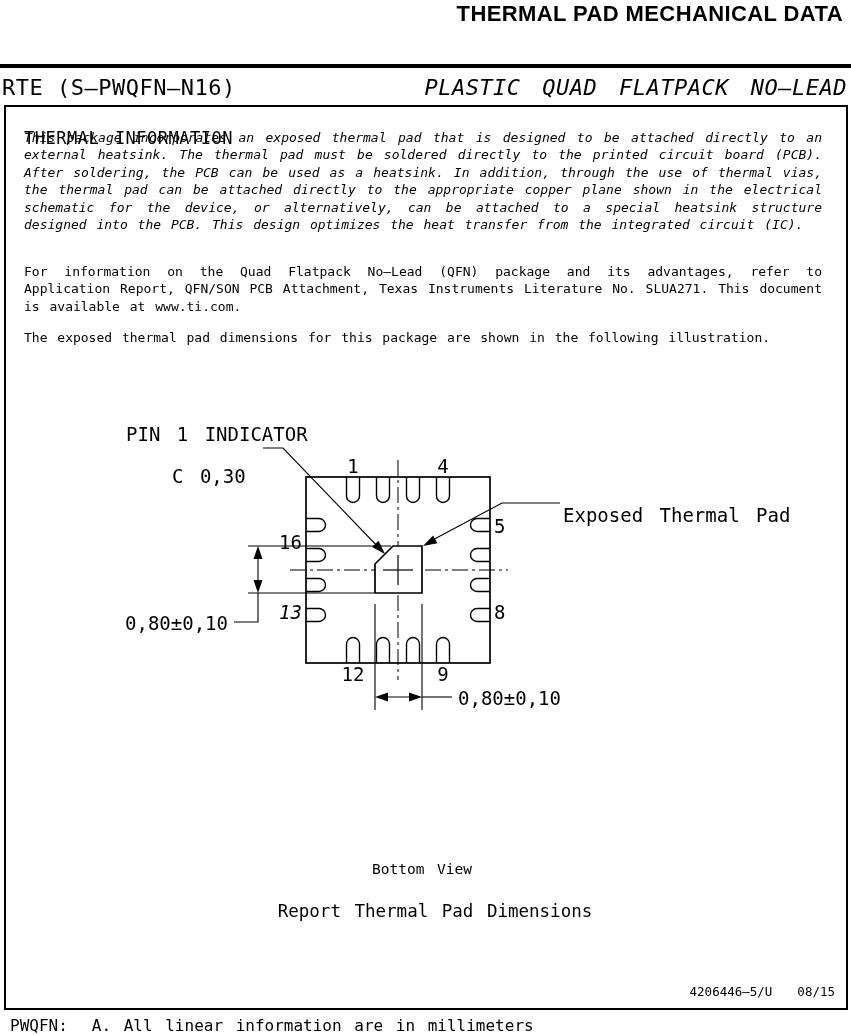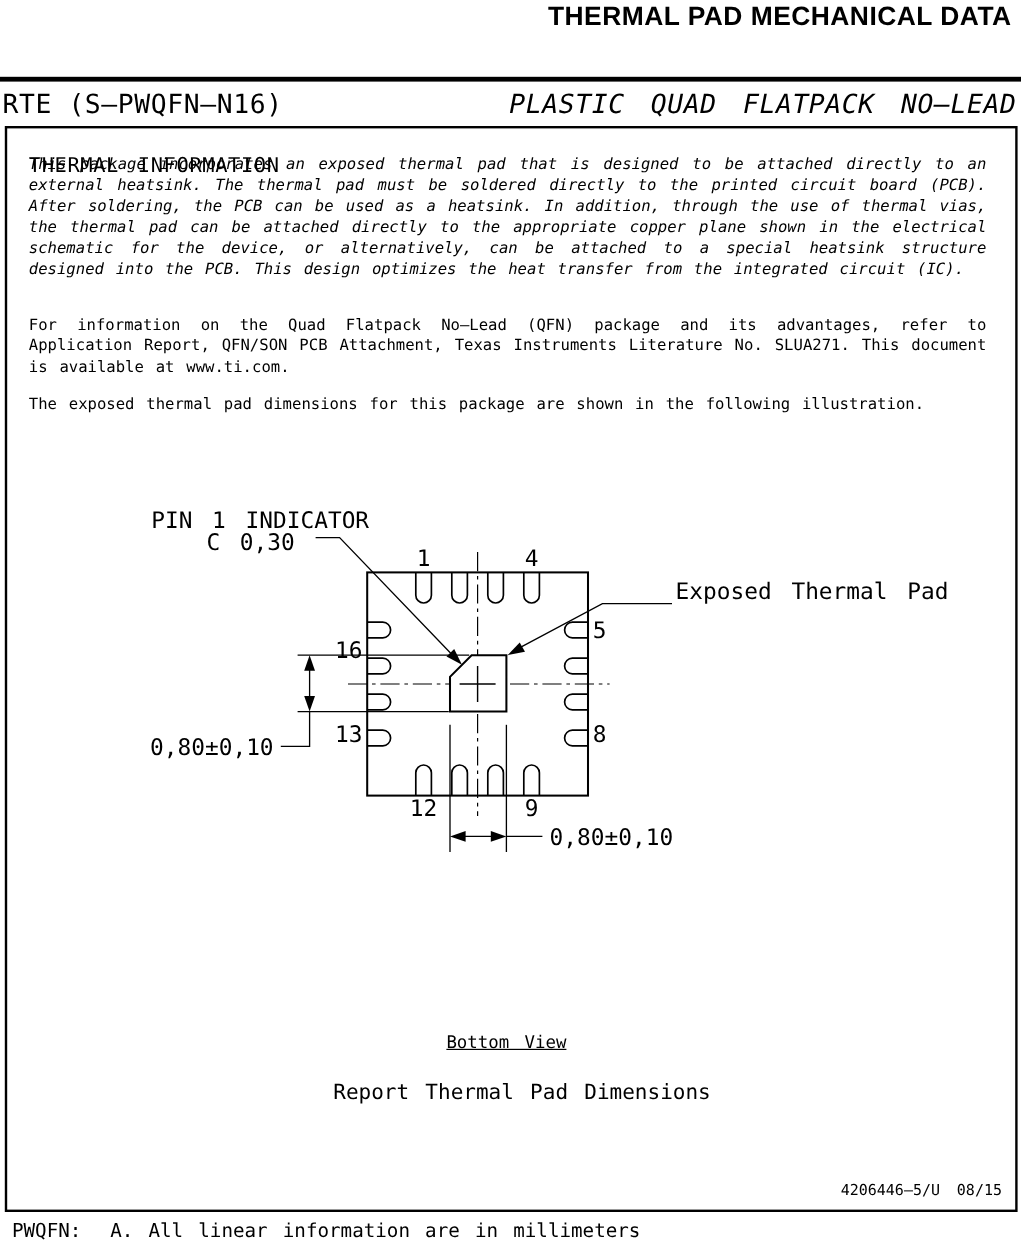--- a/index.html
+++ b/index.html
@@ -13,25 +13,25 @@
   .title-left{top:75px;left:2px;font-size:22px;letter-spacing:.5px;}
   .title-right{top:75px;right:4px;font-size:22px;word-spacing:8px;letter-spacing:.5px;font-style:italic;}
   .content-box{top:105px;left:4px;width:840px;height:901px;border:2px solid #000;}
   .section-heading{top:128px;left:24px;font-size:17px;word-spacing:5px;letter-spacing:.5px;}
   .para{left:24px;width:798px;font-size:13px;line-height:17.4px;
         text-align:justify;word-spacing:2px;}
   #p1{top:129px;font-style:italic;} #p2{top:263px;} #p3{top:329px;}
   .cad-label{font-size:19px;word-spacing:5px;white-space:nowrap;}
   .pin-num{font-size:19px;white-space:nowrap;}
   .caption-view{top:861px;left:322px;width:200px;text-align:center;
-      font-size:14.5px;word-spacing:4px;text-decoration:underline;}
+      font-size:14.5px;word-spacing:4px;}
   .caption-title{top:901px;left:235px;width:400px;text-align:center;
       font-size:17.5px;word-spacing:3px;}
   .footer{top:984px;right:16px;font-size:12.5px;white-space:nowrap;}
-  .footer .date{margin-left:14px;}
+  .footer .date{margin-left:25px;}
   .note{top:1016px;left:10px;font-size:16px;word-spacing:3px;white-space:nowrap;}
   .note .note-text{margin-left:24px;}
   svg{position:absolute;top:0;left:0;}
 </style>
 </head>
 <body>
 
 <div class="abs header-title">THERMAL PAD MECHANICAL DATA</div>
 <div class="abs top-rule"></div>
 <div class="abs title-left cad">RTE (S–PWQFN–N16)</div>
@@ -106,28 +106,28 @@
     </g>
 
     <g stroke-width="1.1">
       <path d="M560 503 H502 L427 543"></path>
       <polygon points="423,546 433.1,535.4 437.5,543.2" fill="#000" stroke="none"></polygon>
     </g>
   </g>
 </svg>
 
 <div class="abs cad-label" style="top:423px;left:126px;">PIN 1 INDICATOR</div>
-<div class="abs cad-label" style="top:441px;left:172px;">C 0,30</div>
-<div class="abs cad-label" style="top:482px;left:563px;">Exposed Thermal Pad</div>
+<div class="abs cad-label" style="top:465px;left:172px;">C 0,30</div>
+<div class="abs cad-label" style="top:504px;left:563px;">Exposed Thermal Pad</div>
 
 <div class="abs pin-num" style="top:455px;left:344px;width:18px;text-align:center;">1</div>
 <div class="abs pin-num" style="top:455px;left:434px;width:18px;text-align:center;">4</div>
 <div class="abs pin-num" style="top:515px;left:270px;width:32px;text-align:right;margin-top:16px;">16</div>
 <div class="abs pin-num" style="top:515px;left:494px;">5</div>
-<div class="abs pin-num" style="top:601px;left:270px;width:32px;text-align:right;">13</div>
+<div class="abs pin-num" style="top:601px;left:270px;width:32px;text-align:right;font-style:italic;">13</div>
 <div class="abs pin-num" style="top:601px;left:494px;">8</div>
 <div class="abs pin-num" style="top:663px;left:337px;width:32px;text-align:center;">12</div>
 <div class="abs pin-num" style="top:663px;left:427px;width:32px;text-align:center;">9</div>
 
 <div class="abs cad-label" style="top:612px;left:106px;width:122px;text-align:right;">0,80±0,10</div>
 <div class="abs cad-label" style="top:687px;left:458px;">0,80±0,10</div>
 
 <div class="abs caption-view cad">Bottom View</div>
 <div class="abs caption-title cad">Report Thermal Pad Dimensions</div>
 

